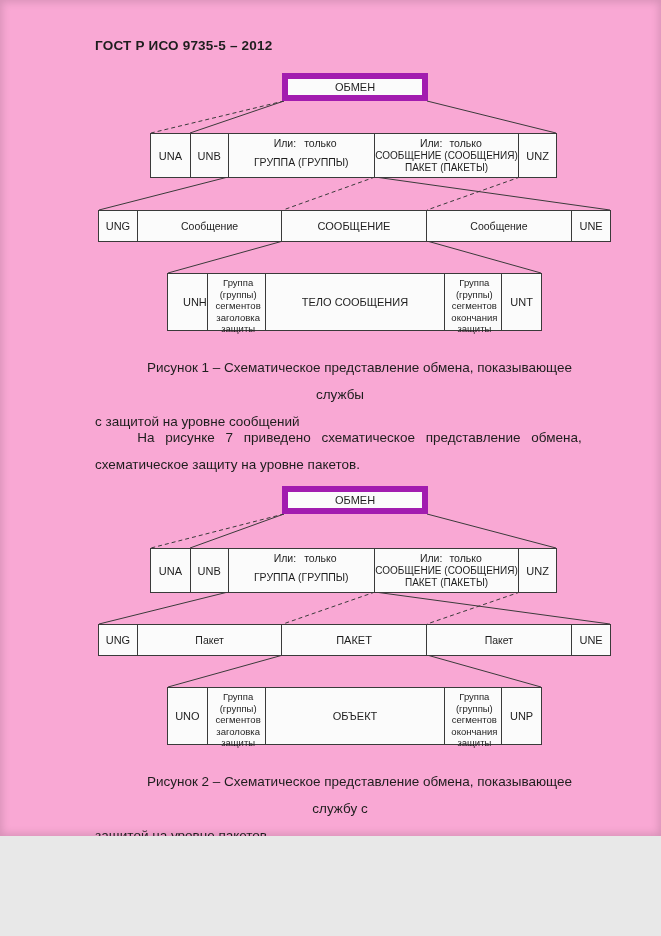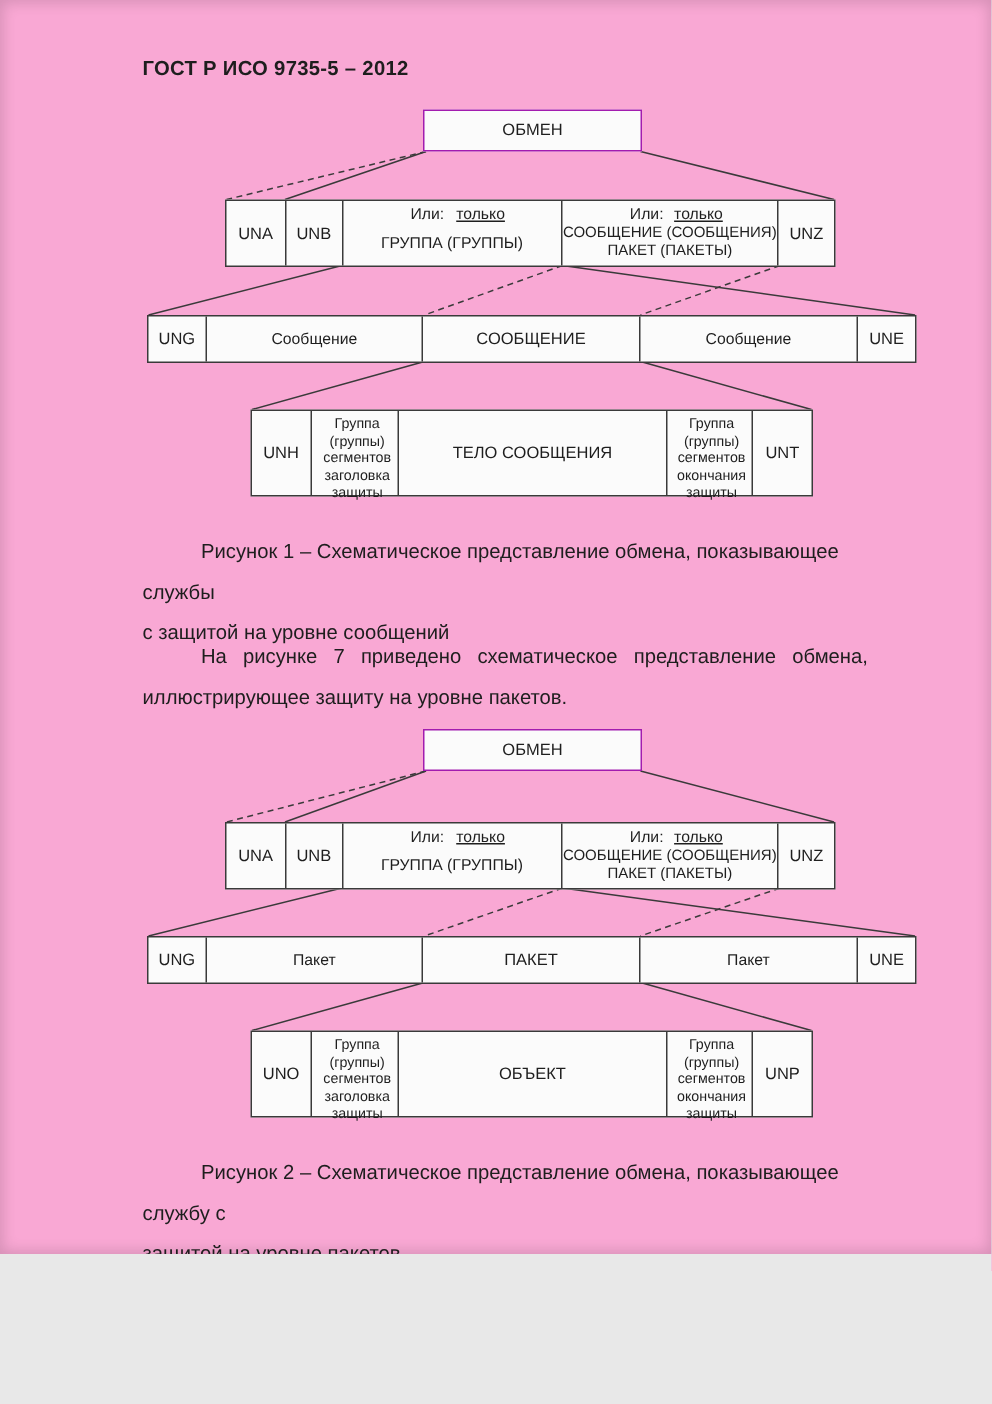--- a/index.html
+++ b/index.html
@@ -6,41 +6,41 @@
   .page{
     position:relative;width:661px;height:836px;margin:0 auto;
     background:#f9a8d4;overflow:hidden;
     box-shadow:inset 0 0 9px 2px rgba(0,0,0,0.14);
     font-family:"Liberation Sans",sans-serif;color:#1e1e1e;
   }
   .hdr{position:absolute;left:95px;top:38px;font-size:13.5px;font-weight:bold;letter-spacing:.2px;}
   .pagenum{position:absolute;left:92px;top:874px;font-family:"Liberation Serif",serif;font-size:15px;}
   svg.lines{position:absolute;left:0;top:0;z-index:1;}
   .dbox{
-    position:absolute;z-index:2;background:#fbfbfb;border:1px solid #a21caf;
+    position:absolute;z-index:2;background:#fbfbfb;border:6px solid #a21caf;
     box-sizing:border-box;display:flex;align-items:center;justify-content:center;
     font-size:11px;
   }
   .drow{position:absolute;z-index:2;display:flex;box-sizing:border-box;border:1px solid #3a3a3a;background:#fbfbfb;}
   .cell{
     position:relative;box-sizing:border-box;border-right:1px solid #3a3a3a;
     display:flex;flex-direction:column;align-items:center;justify-content:center;
     font-size:11px;text-align:center;
   }
   .cell:last-child{border-right:none;text-align:right;}
   .cell .orlbl{position:absolute;left:11px;top:3px;font-size:10.5px;padding-left:34px;}
-  .cell .onlylbl{position:absolute;left:52%;top:3px;font-size:10.5px;text-decoration:underline;}
+  .cell .onlylbl{position:absolute;left:52%;top:3px;font-size:10.5px;}
   .cell.twoline{justify-content:flex-end;padding-bottom:9px;font-size:10.5px;}
   .cell.threeline{justify-content:flex-end;padding-bottom:3px;font-size:10px;line-height:12px;}
   .cell.small{
     font-size:9.5px;line-height:11.5px;text-align:center;
     align-items:flex-start;justify-content:flex-start;padding:3px 1px 0 4px;
   }
   .cap{position:absolute;width:490px;font-size:13.5px;line-height:27px;}
-  .cap .ind{text-indent:39px;}
+  .cap .ind{text-indent:39px;text-align:center;}
   .cap .sp{word-spacing:7px;}
 </style>
 </head>
 <body>
 
 <div class="page">
 
   <div class="hdr">ГОСТ Р ИСО 9735-5 – 2012</div>
 
   <svg class="lines" width="661" height="936">
@@ -107,21 +107,21 @@
       </div>
     <div class="cell" style="width:146px;font-size:10.5px;">
         <span>Сообщение</span>
       </div>
     <div class="cell" style="width:38px;">
         <span>UNE</span>
       </div>
   </div>
 
   <div class="drow" style="left:167px;top:273px;width:375px;height:58px;">
-    <div class="cell" style="width:40px;">
+    <div class="cell" style="width:40px;align-items:flex-end;">
         <span>UNH</span>
       </div>
     <div class="cell small" style="width:59px;">
         <span>Группа (группы) сегментов заголовка защиты</span>
       </div>
     <div class="cell" style="width:179px;">
         <span>ТЕЛО СООБЩЕНИЯ</span>
       </div>
     <div class="cell small" style="width:58px;">
         <span>Группа (группы) сегментов окончания защиты</span>
@@ -131,21 +131,21 @@
       </div>
   </div>
 
   <div class="cap" style="left:95px;top:354px;">
     <div class="ind">Рисунок 1 –  Схематическое представление обмена, показывающее службы</div>
     <div>с защитой на уровне сообщений</div>
   </div>
 
   <div class="cap" style="left:95px;top:424px;">
     <div class="ind sp">На рисунке 7 приведено схематическое представление обмена,</div>
-    <div>иллюстрирующее защиту на уровне пакетов.</div>
+    <div>схематическое защиту на уровне пакетов.</div>
   </div>
 
   <div class="dbox" style="left:282px;top:486px;width:146px;height:28px;">
     <span>ОБМЕН</span>
   </div>
 
   <div class="drow" style="left:150px;top:548px;width:407px;height:45px;">
     <div class="cell" style="width:40px;">
         <span>UNA</span>
       </div>

